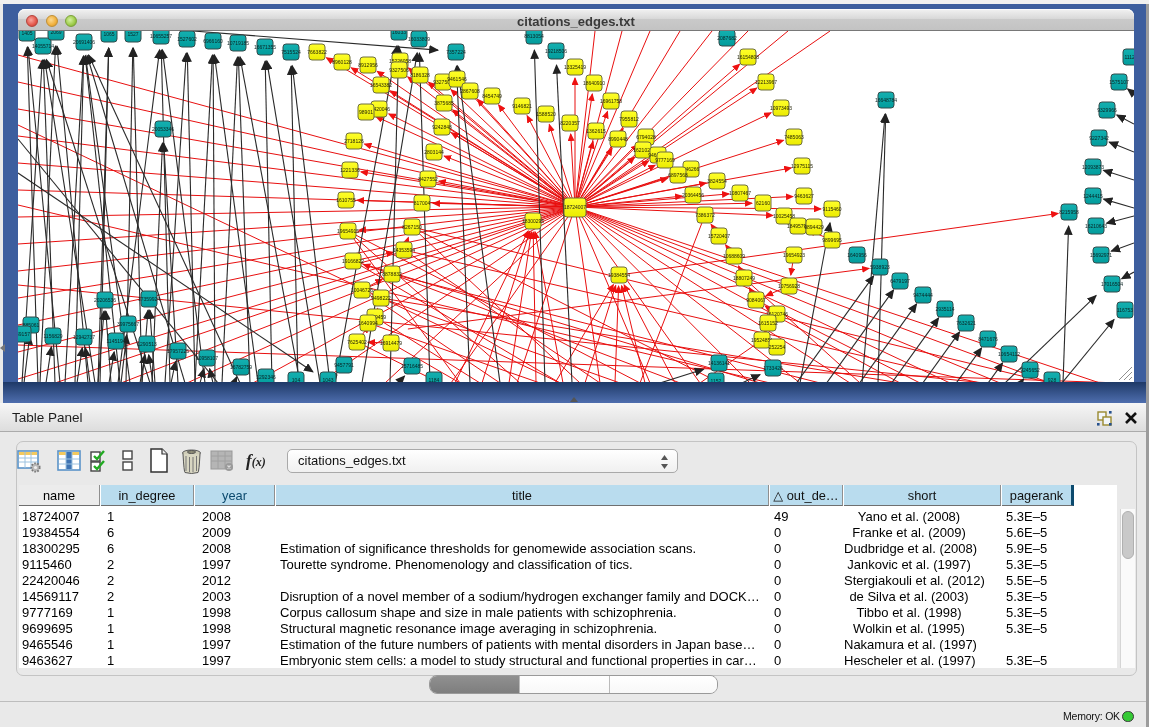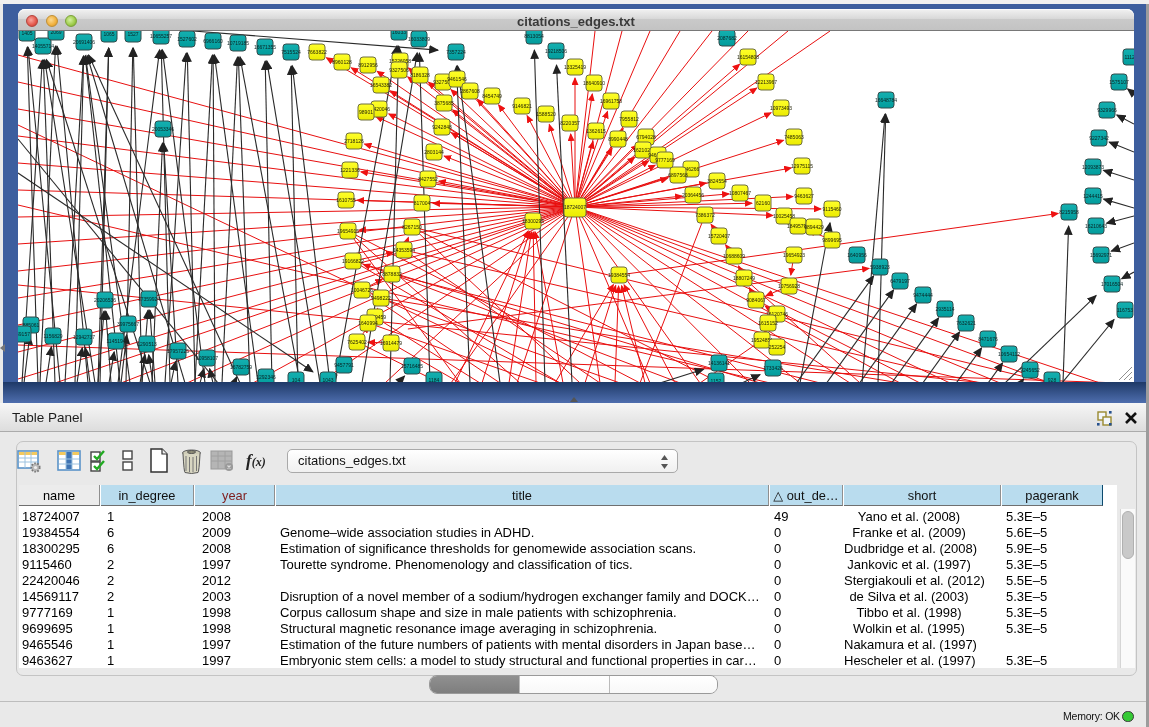--- a/index.html
+++ b/index.html
@@ -913,39 +913,38 @@
 <div class="dropdown">citations_edges.txt
   <svg style="position:absolute;right:8px;top:4px" width="9" height="16" viewBox="0 0 9 16">
     <path d="M4.5 1 L8 6 H1 z" fill="#555"></path>
       <path d="M4.5 15 L1 10 H8 z" fill="#555"></path>
   </svg>
 </div>
 <div class="tablewhite"></div>
 <div style="position:absolute;left:19px;top:485px;width:1098px;height:22px;background:#fff">
     <div style="position:absolute;left:0px;top:0;width:81px;height:21px;background:#ececec;border-right:1px solid #8f8f8f;border-bottom:1px solid #6f6f6f;font-size:12.8px;color:#000000;text-align:center;line-height:21px">name</div>
     <div style="position:absolute;left:82px;top:0;width:93px;height:21px;background:#b9dcee;border-right:1px solid #8f8f8f;border-bottom:1px solid #6f6f6f;font-size:12.8px;color:#111;text-align:center;line-height:21px">in_degree</div>
-    <div style="position:absolute;left:176px;top:0;width:80px;height:21px;background:#b9dcee;border-right:1px solid #8f8f8f;border-bottom:1px solid #6f6f6f;font-size:12.8px;color:#7f1d1d;text-align:center;line-height:21px">year</div>
+    <div style="position:absolute;left:176px;top:0;width:80px;height:21px;background:#b9dcee;border-right:1px solid #8f8f8f;border-bottom:1px solid #6f6f6f;font-size:12.8px;color:#0c4a6e;text-align:center;line-height:21px">year</div>
     <div style="position:absolute;left:257px;top:0;width:493px;height:21px;background:#b9dcee;border-right:1px solid #8f8f8f;border-bottom:1px solid #6f6f6f;font-size:12.8px;color:#111;text-align:center;line-height:21px">title</div>
     <div style="position:absolute;left:751px;top:0;width:73px;height:21px;background:#b9dcee;border-right:1px solid #8f8f8f;border-bottom:1px solid #6f6f6f;font-size:12.8px;color:#111;text-align:center;line-height:21px">△ out_de…</div>
     <div style="position:absolute;left:825px;top:0;width:157px;height:21px;background:#b9dcee;border-right:1px solid #8f8f8f;border-bottom:1px solid #6f6f6f;font-size:12.8px;color:#111;text-align:center;line-height:21px">short</div>
-    <div style="position:absolute;left:983px;top:0;width:101px;height:21px;background:#b9dcee;border-right:1px solid #0c4a6e;border-bottom:1px solid #6f6f6f;font-size:12.8px;color:#111;text-align:center;line-height:21px">pagerank</div>
+    <div style="position:absolute;left:983px;top:0;width:72px;height:21px;background:#b9dcee;border-right:3px solid #0c4a6e;border-bottom:1px solid #6f6f6f;font-size:12.8px;color:#111;text-align:center;line-height:21px">pagerank</div>
   </div>
 <div style="position:absolute;left:19px;top:508.5px;width:1098px;height:16px;font-size:13px;color:#000;white-space:nowrap;overflow:hidden">
     <div style="position:absolute;left:3px;top:0;width:79px;height:16px;text-align:left;line-height:15px;overflow:hidden">18724007</div>
     <div style="position:absolute;left:88px;top:0;width:88px;height:16px;text-align:left;line-height:15px;overflow:hidden">1</div>
     <div style="position:absolute;left:183px;top:0;width:74px;height:16px;text-align:left;line-height:15px;overflow:hidden">2008</div>
     <div style="position:absolute;left:755px;top:0;width:70px;height:16px;text-align:left;line-height:15px;overflow:hidden">49</div>
     <div style="position:absolute;left:825px;top:0;width:130px;height:16px;text-align:center;line-height:15px">Yano et al. (2008)</div>
     <div style="position:absolute;left:987px;top:0;width:87px;height:16px;text-align:left;line-height:15px;overflow:hidden">5.3E–5</div>
   </div>
 <div style="position:absolute;left:19px;top:524.5px;width:1098px;height:16px;font-size:13px;color:#000;white-space:nowrap;overflow:hidden">
     <div style="position:absolute;left:3px;top:0;width:79px;height:16px;text-align:left;line-height:15px;overflow:hidden">19384554</div>
     <div style="position:absolute;left:88px;top:0;width:88px;height:16px;text-align:left;line-height:15px;overflow:hidden">6</div>
     <div style="position:absolute;left:183px;top:0;width:74px;height:16px;text-align:left;line-height:15px;overflow:hidden">2009</div>
-    <div style="position:absolute;left:261px;top:0;width:490px;height:16px;text-align:left;line-height:15px;overflow:hidden">Genome–wide association studies in ADHD.</div>
     <div style="position:absolute;left:755px;top:0;width:70px;height:16px;text-align:left;line-height:15px;overflow:hidden">0</div>
     <div style="position:absolute;left:825px;top:0;width:130px;height:16px;text-align:center;line-height:15px">Franke et al. (2009)</div>
     <div style="position:absolute;left:987px;top:0;width:87px;height:16px;text-align:left;line-height:15px;overflow:hidden">5.6E–5</div>
   </div>
 <div style="position:absolute;left:19px;top:540.5px;width:1098px;height:16px;font-size:13px;color:#000;white-space:nowrap;overflow:hidden">
     <div style="position:absolute;left:3px;top:0;width:79px;height:16px;text-align:left;line-height:15px;overflow:hidden">18300295</div>
     <div style="position:absolute;left:88px;top:0;width:88px;height:16px;text-align:left;line-height:15px;overflow:hidden">6</div>
     <div style="position:absolute;left:183px;top:0;width:74px;height:16px;text-align:left;line-height:15px;overflow:hidden">2008</div>
     <div style="position:absolute;left:261px;top:0;width:490px;height:16px;text-align:left;line-height:15px;overflow:hidden">Estimation of significance thresholds for genomewide association scans.</div>
     <div style="position:absolute;left:755px;top:0;width:70px;height:16px;text-align:left;line-height:15px;overflow:hidden">0</div>

